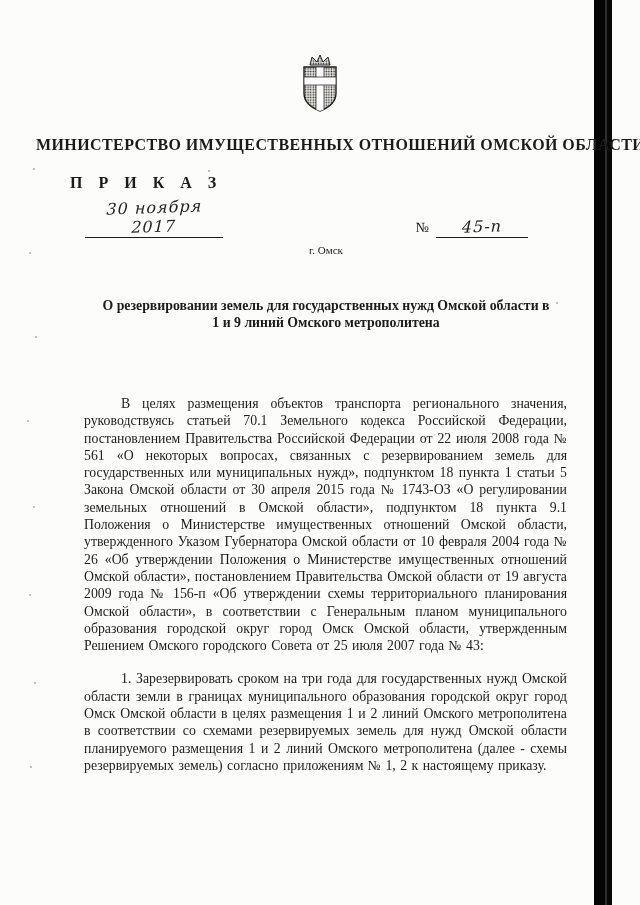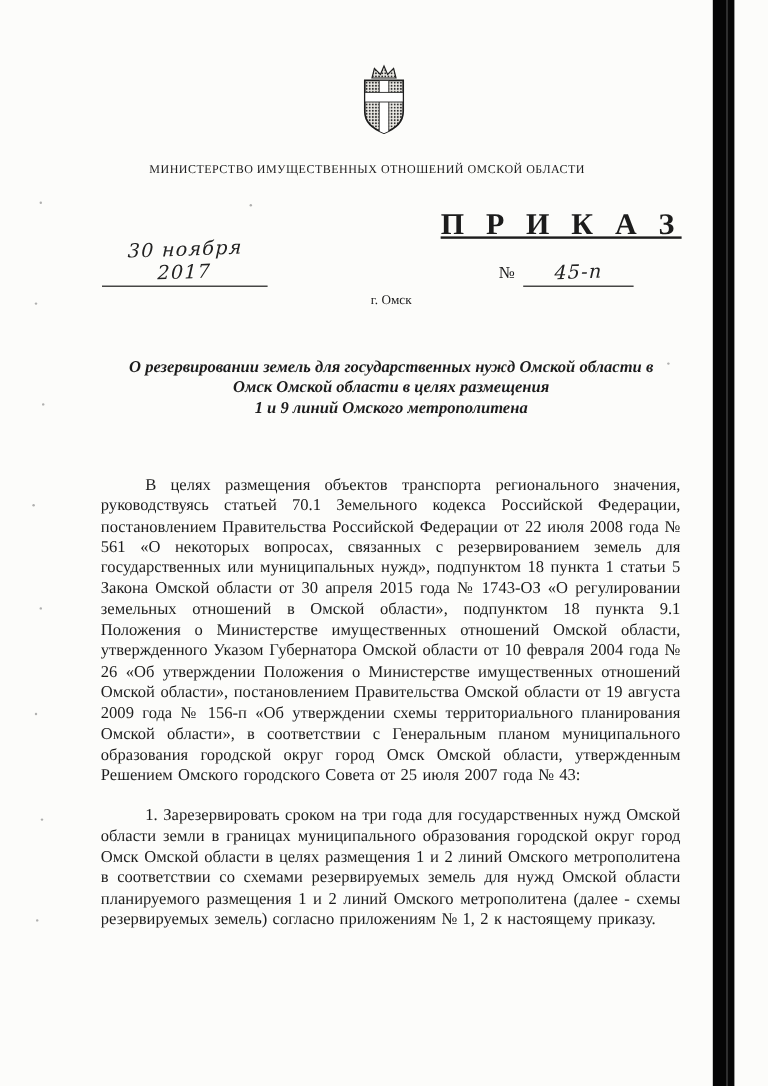--- a/index.html
+++ b/index.html
@@ -12,26 +12,26 @@
     color:#1c1c1c;
   }
   
   .scan-bar{
     position:absolute;top:0;bottom:0;left:594px;width:18px;
     background:linear-gradient(90deg,#050505 0 11px,#2e2e2e 11px 13px,#070707 13px 100%);
   }
   .emblem{position:absolute;top:52px;left:299px;width:42px;height:64px;}
   .ministry{
     position:absolute;top:136px;left:36px;right:64px;
-    text-align:center;font-size:10px;font-weight:400;
+    text-align:center;font-size:16px;font-weight:700;
     letter-spacing:0.4px;white-space:nowrap;
   }
   .order-title{
     position:absolute;top:174px;left:70px;right:72px;
-    text-align:right;font-size:25px;font-weight:700;letter-spacing:6px;text-decoration:underline;
+    text-align:left;font-size:16px;font-weight:700;letter-spacing:6px;
   }
   .req-row{
     position:absolute;top:198px;left:85px;right:112px;
     display:flex;justify-content:space-between;align-items:flex-end;
   }
   .date-block{
     width:138px;border-bottom:1.4px solid #1a1a1a;
     text-align:center;padding-bottom:1px;
   }
   .num-block{display:flex;align-items:flex-end;gap:7px;}
@@ -49,21 +49,21 @@
     color:#222;
     transform:rotate(-2deg) skewX(-4deg);
   }
   .city{
     position:absolute;top:244px;left:70px;right:58px;
     text-align:center;font-size:11px;
   }
   .doc-title{
     position:absolute;top:298px;left:70px;right:58px;
     text-align:center;font-weight:700;
-    font-size:13.8px;line-height:16.8px;font-style:italic;
+    font-size:13.8px;line-height:16.8px;
   }
   .body-text{
     position:absolute;top:379px;left:68px;right:57px;
     font-size:13.8px;line-height:17.3px;
     text-align:justify;word-spacing:1px;
   }
   .body-text p{margin:16px;text-indent:37px;}
   .speck{
     position:absolute;width:2px;height:2px;border-radius:50%;
     background:#707070;opacity:.55;
@@ -107,21 +107,20 @@
     <div class="num-block">
       <span class="num-sign">№</span>
       <span class="num-underline"><span class="handwriting">45-п</span></span>
     </div>
   </div>
 
   <div class="city">г. Омск</div>
 
   <div class="doc-title">
     <div>О резервировании земель для государственных нужд Омской области в</div>
-    <div>Омск Омской области в целях размещения</div>
     <div>1 и 9 линий Омского метрополитена</div>
   </div>
 
   <div class="body-text">
     <p>В целях размещения объектов транспорта регионального значения, руководствуясь статьей 70.1 Земельного кодекса Российской Федерации, постановлением Правительства Российской Федерации от 22 июля 2008 года № 561 «О некоторых вопросах, связанных с резервированием земель для государственных или муниципальных нужд», подпунктом 18 пункта 1 статьи 5 Закона Омской области от 30 апреля 2015 года № 1743-ОЗ «О регулировании земельных отношений в Омской области», подпунктом 18 пункта 9.1 Положения о Министерстве имущественных отношений Омской области, утвержденного Указом Губернатора Омской области от 10 февраля 2004 года № 26 «Об утверждении Положения о Министерстве имущественных отношений Омской области», постановлением Правительства Омской области от 19 августа 2009 года № 156-п «Об утверждении схемы территориального планирования Омской области», в соответствии с Генеральным планом муниципального образования городской округ город Омск Омской области, утвержденным Решением Омского городского Совета от 25 июля 2007 года № 43:</p>
     <p>1. Зарезервировать сроком на три года для государственных нужд Омской области земли в границах муниципального образования городской округ город Омск Омской области в целях размещения 1 и 2 линий Омского метрополитена в соответствии со схемами резервируемых земель для нужд Омской области планируемого размещения 1 и 2 линий Омского метрополитена (далее - схемы резервируемых земель) согласно приложениям № 1, 2 к настоящему приказу.</p>
   </div>
 
   <div class="speck" style="left:33px;top:168px;"></div>
   <div class="speck" style="left:29px;top:252px;"></div>

